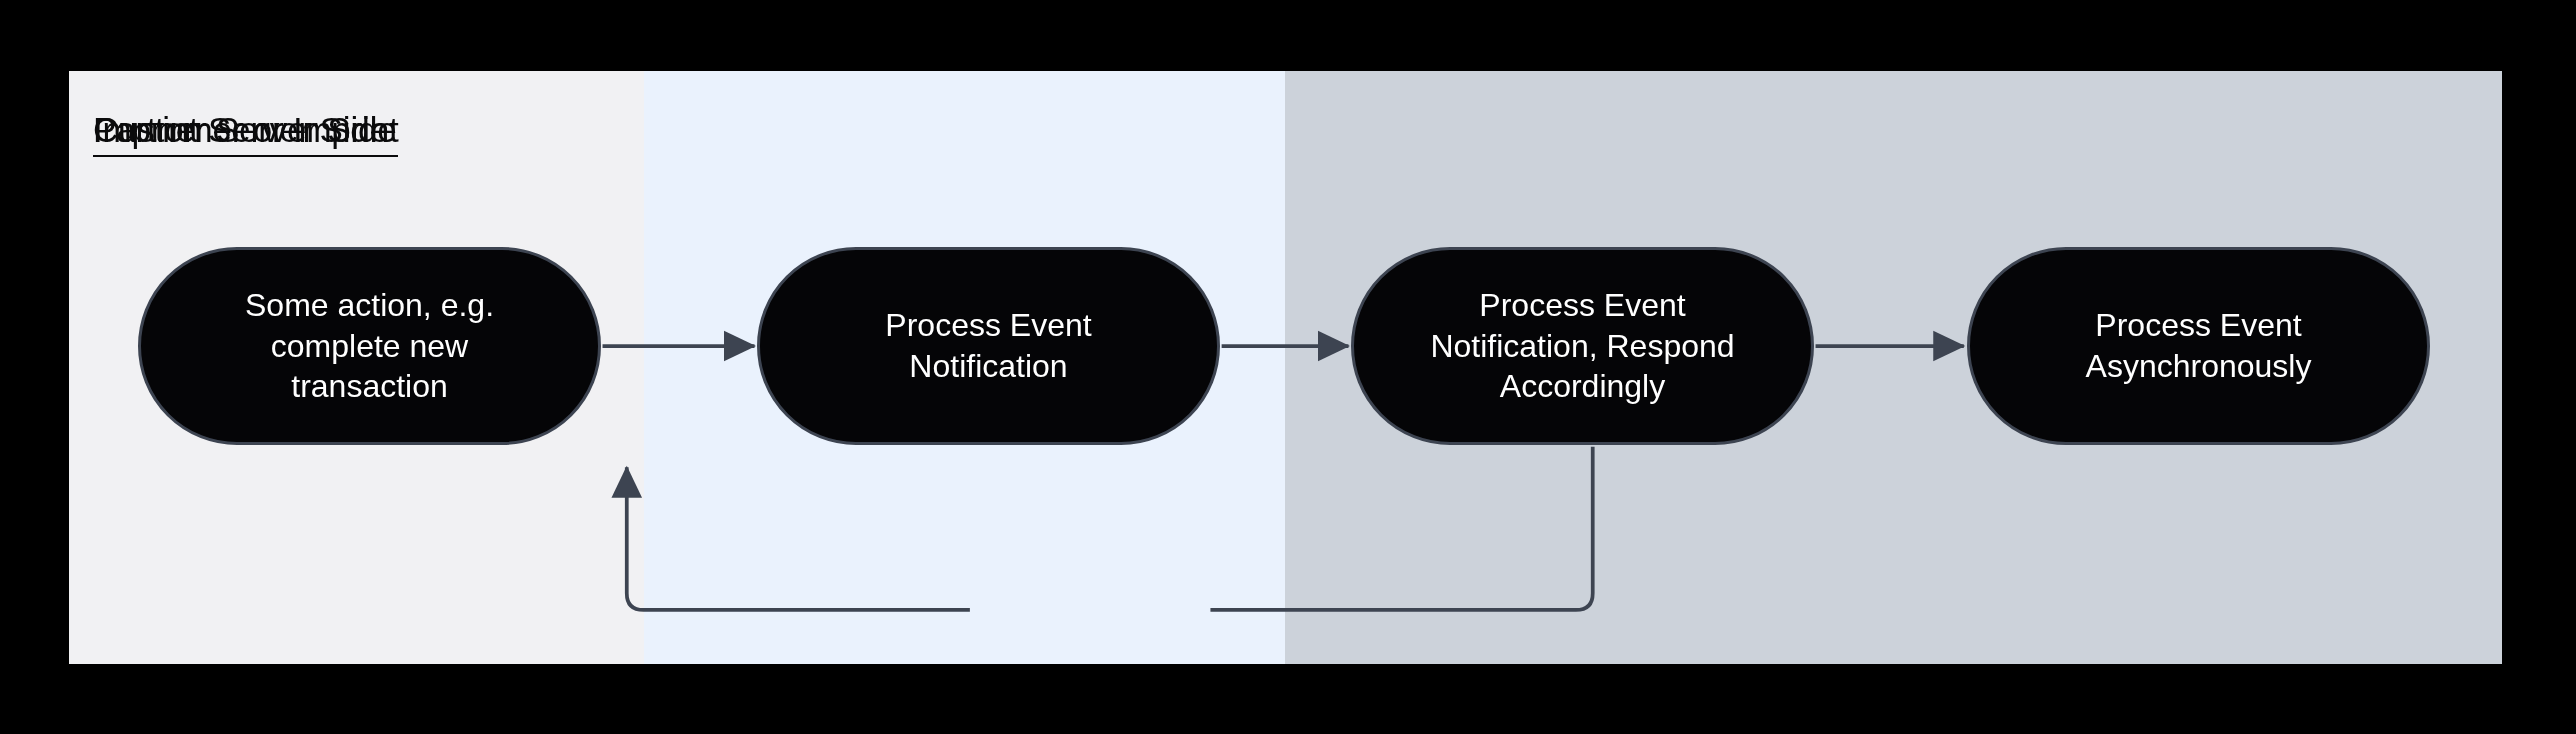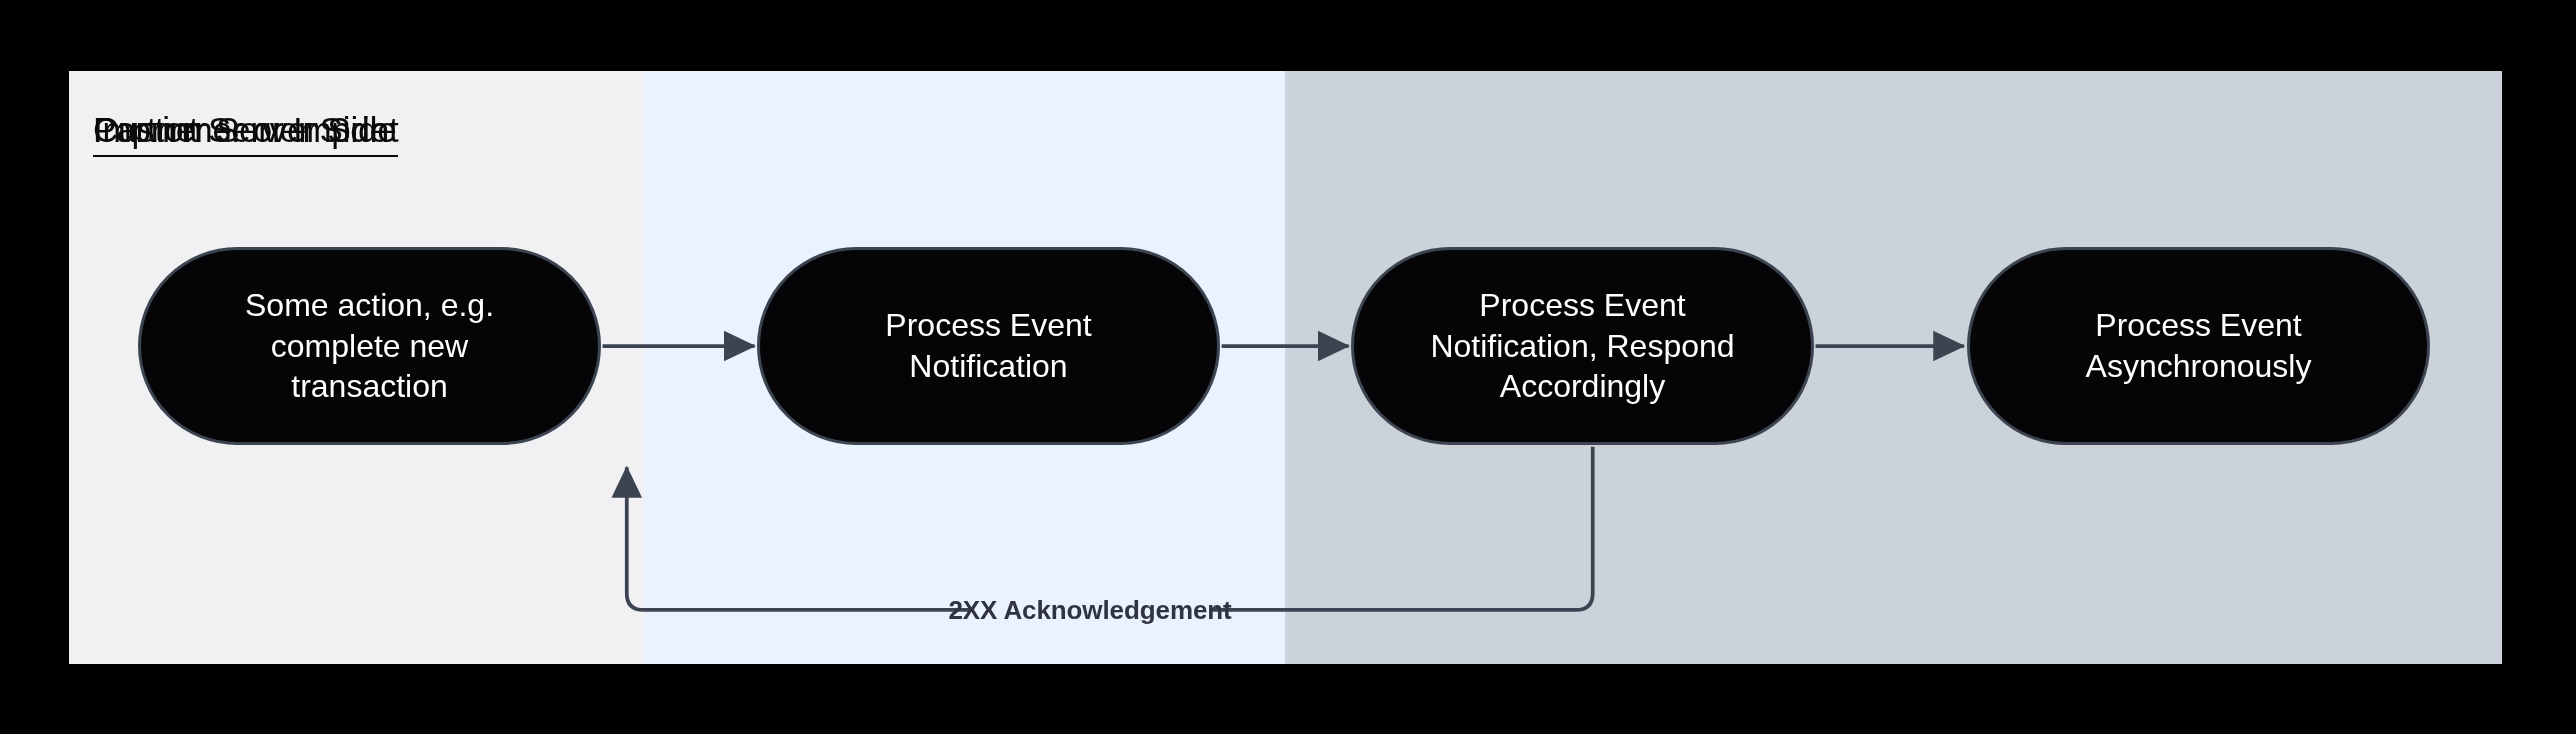--- a/index.html
+++ b/index.html
@@ -148,17 +148,16 @@
 
       <line x1="1236" y1="295" x2="1372" y2="295" stroke="#3d4451" stroke-width="4" marker-end="url(#arrowhead)"></line>
 
       <line x1="1873" y1="295" x2="2032" y2="295" stroke="#3d4451" stroke-width="4" marker-end="url(#arrowhead)"></line>
 
       <path d="M1634,403 L1634,560 Q1634,578 1616,578 L1224,578" fill="none" stroke="#3d4451" stroke-width="4"></path>
 
       <path d="M966,578 L616,578 Q598,578 598,560 L598,425" fill="none" stroke="#3d4451" stroke-width="4" marker-end="url(#arrowhead)"></path>
     </svg>
 
-    <div class="edge-label edge-label-ack">2XX Acknowledgement</div>
 
   </div>
 </div>
 
 
 </body></html>

